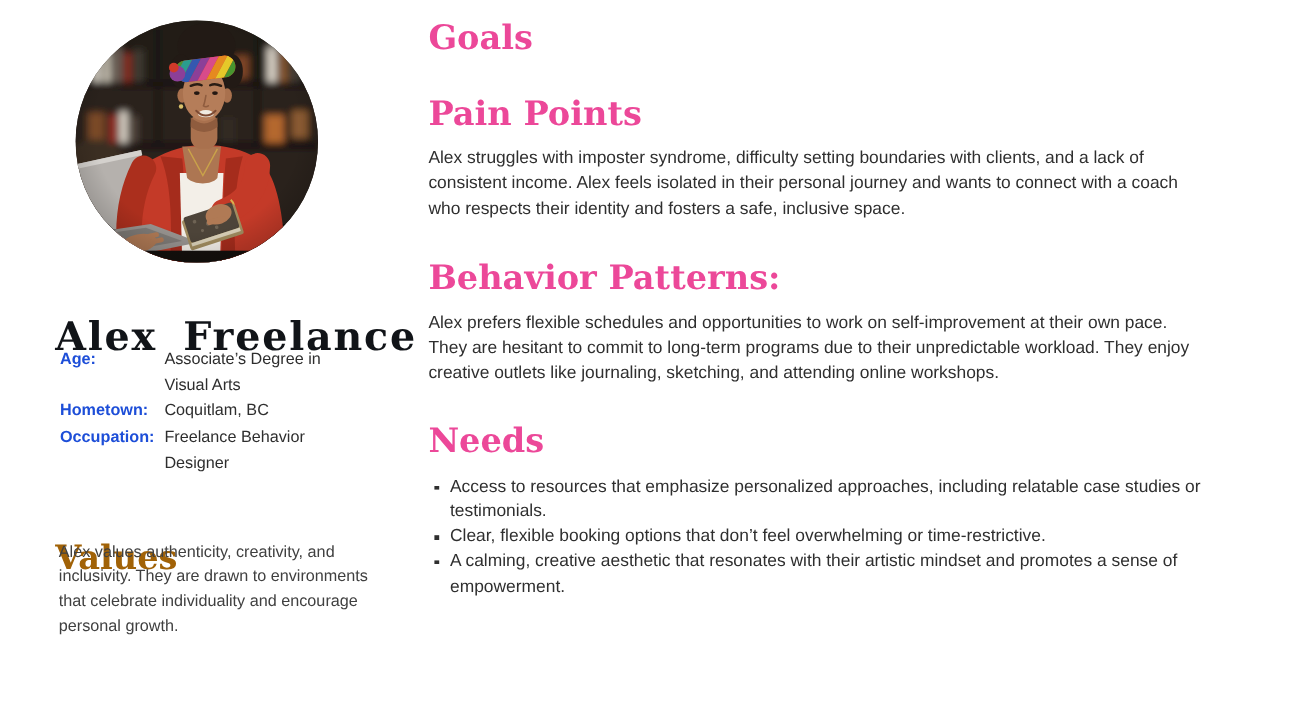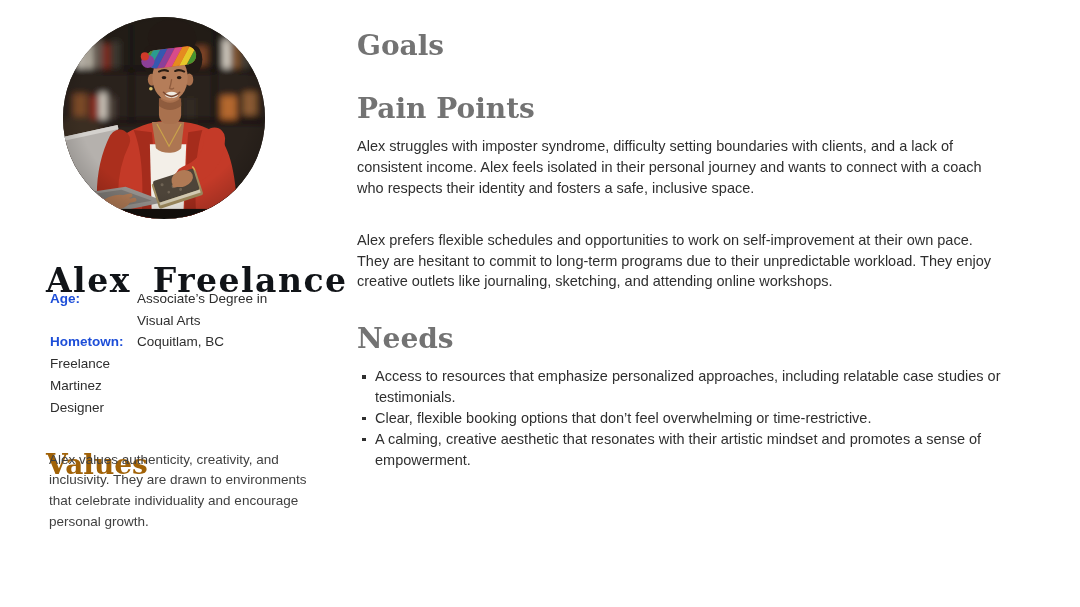--- a/index.html
+++ b/index.html
@@ -34,22 +34,22 @@
     font-weight:700;font-size:28px;color:#a16207;line-height:1;
   }
   .values-body{
     position:absolute;left:49px;top:436px;width:272px;
     font-size:13.5px;line-height:20.7px;color:#404040;
   }
   
   .right-col{position:absolute;left:357px;top:16px;width:648px;}
   .section h2{
     font-family:"DejaVu Serif","Liberation Serif",serif;
-    font-weight:700;font-size:28px;color:#737373;
-    margin:14px 0 11px 0;line-height:1.15;
+    font-weight:700;font-size:28px;color:#ec4899;
+    margin:0 0 11px 0;line-height:1.15;
   }
   .section{margin-bottom:31px;}
   .section p{
     margin:0;font-size:14.5px;line-height:20.8px;color:#2f2f2f;
   }
   .needs-list{
     margin:0;padding:0;list-style:none;
     font-size:14.5px;line-height:20.8px;color:#2f2f2f;
   }
   .needs-list li{position:relative;padding-left:18px;}
@@ -206,38 +206,40 @@
   </svg>
 </div>
 
 <h1 class="persona-name">Alex Freelance</h1>
 
 <div class="details">
   <span class="lbl">Age:</span>
   <span class="val">Associate’s Degree in Visual Arts</span>
   <span class="lbl">Hometown:</span>
   <span class="val">Coquitlam, BC</span>
-  <span class="val">Freelance Martinez Designer</span>
+  <span class="lbl">Occupation:</span>
+  <span class="val">Freelance Behavior Designer</span>
 </div>
 
 <h2 class="values-heading">Values</h2>
 <p class="values-body">Alex values authenticity, creativity, and inclusivity. They are drawn to environments that celebrate individuality and encourage personal growth.</p>
 
 <div class="right-col">
 
   <div class="section">
     <h2>Goals</h2>
   </div>
 
   <div class="section">
     <h2>Pain Points</h2>
     <p>Alex struggles with imposter syndrome, difficulty setting boundaries with clients, and a lack of consistent income. Alex feels isolated in their personal journey and wants to connect with a coach who respects their identity and fosters a safe, inclusive space.</p>
   </div>
 
   <div class="section">
+    <h2>Behavior Patterns:</h2>
     <p>Alex prefers flexible schedules and opportunities to work on self-improvement at their own pace. They are hesitant to commit to long-term programs due to their unpredictable workload. They enjoy creative outlets like journaling, sketching, and attending online workshops.</p>
   </div>
 
   <div class="section">
     <h2>Needs</h2>
     <ul class="needs-list">
       <li>Access to resources that emphasize personalized approaches, including relatable case studies or testimonials.</li>
       <li>Clear, flexible booking options that don’t feel overwhelming or time-restrictive.</li>
       <li>A calming, creative aesthetic that resonates with their artistic mindset and promotes a sense of empowerment.</li>
     </ul>

